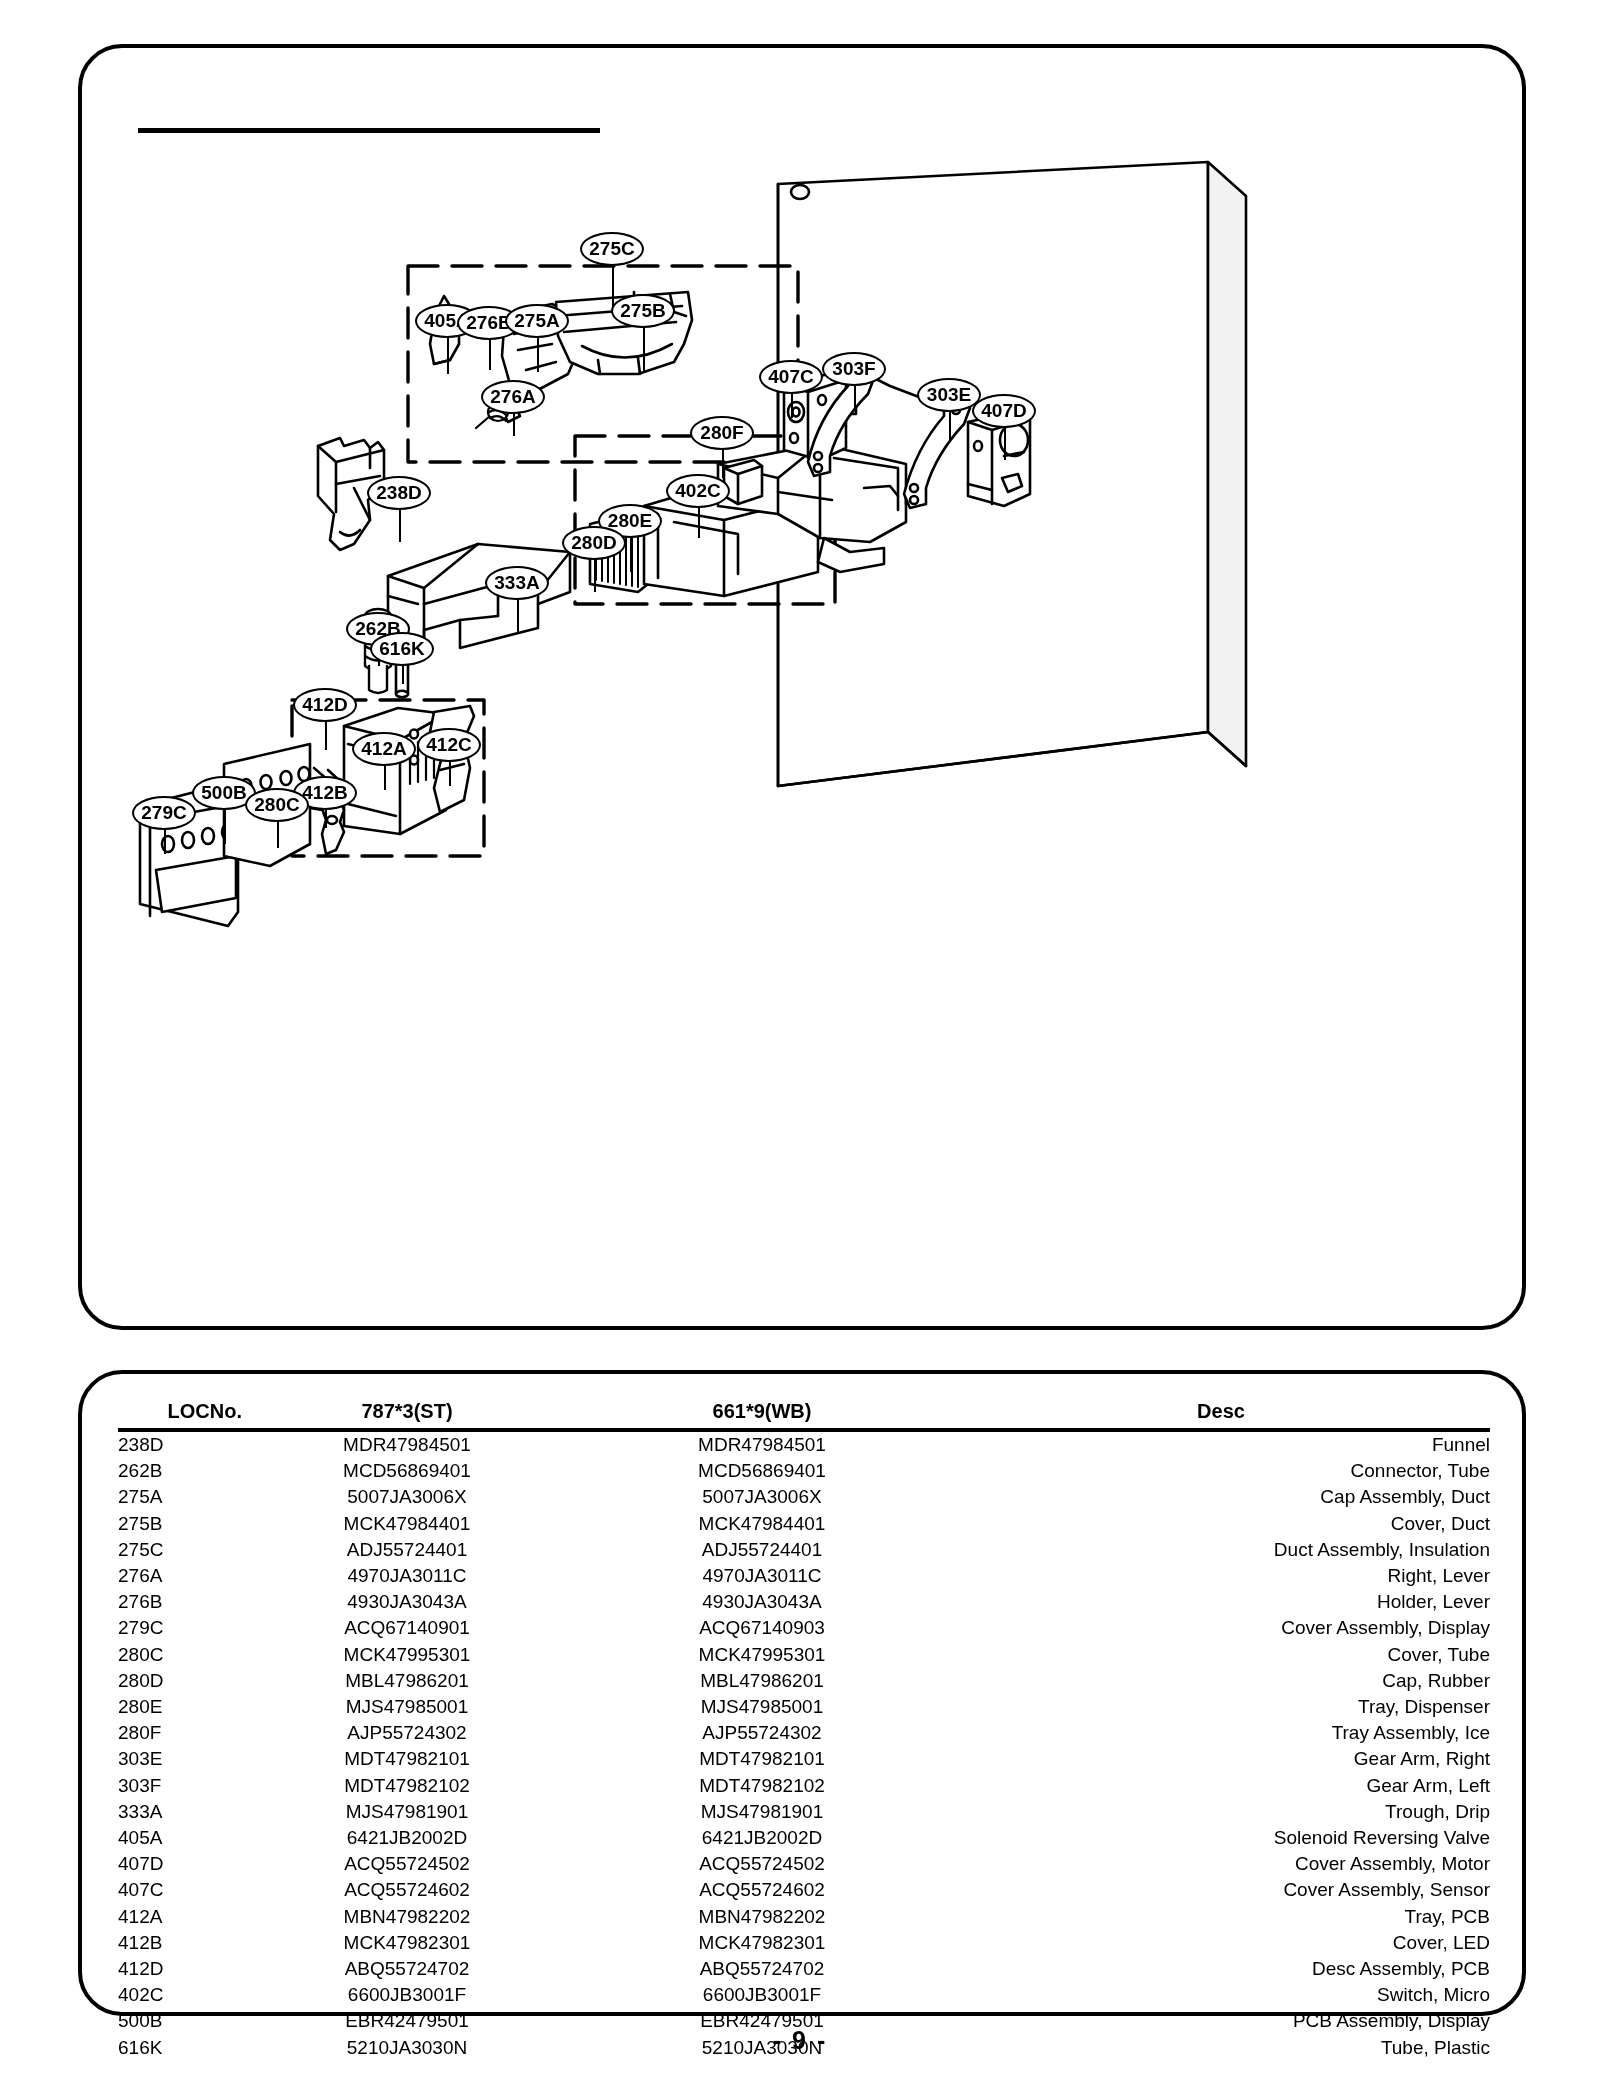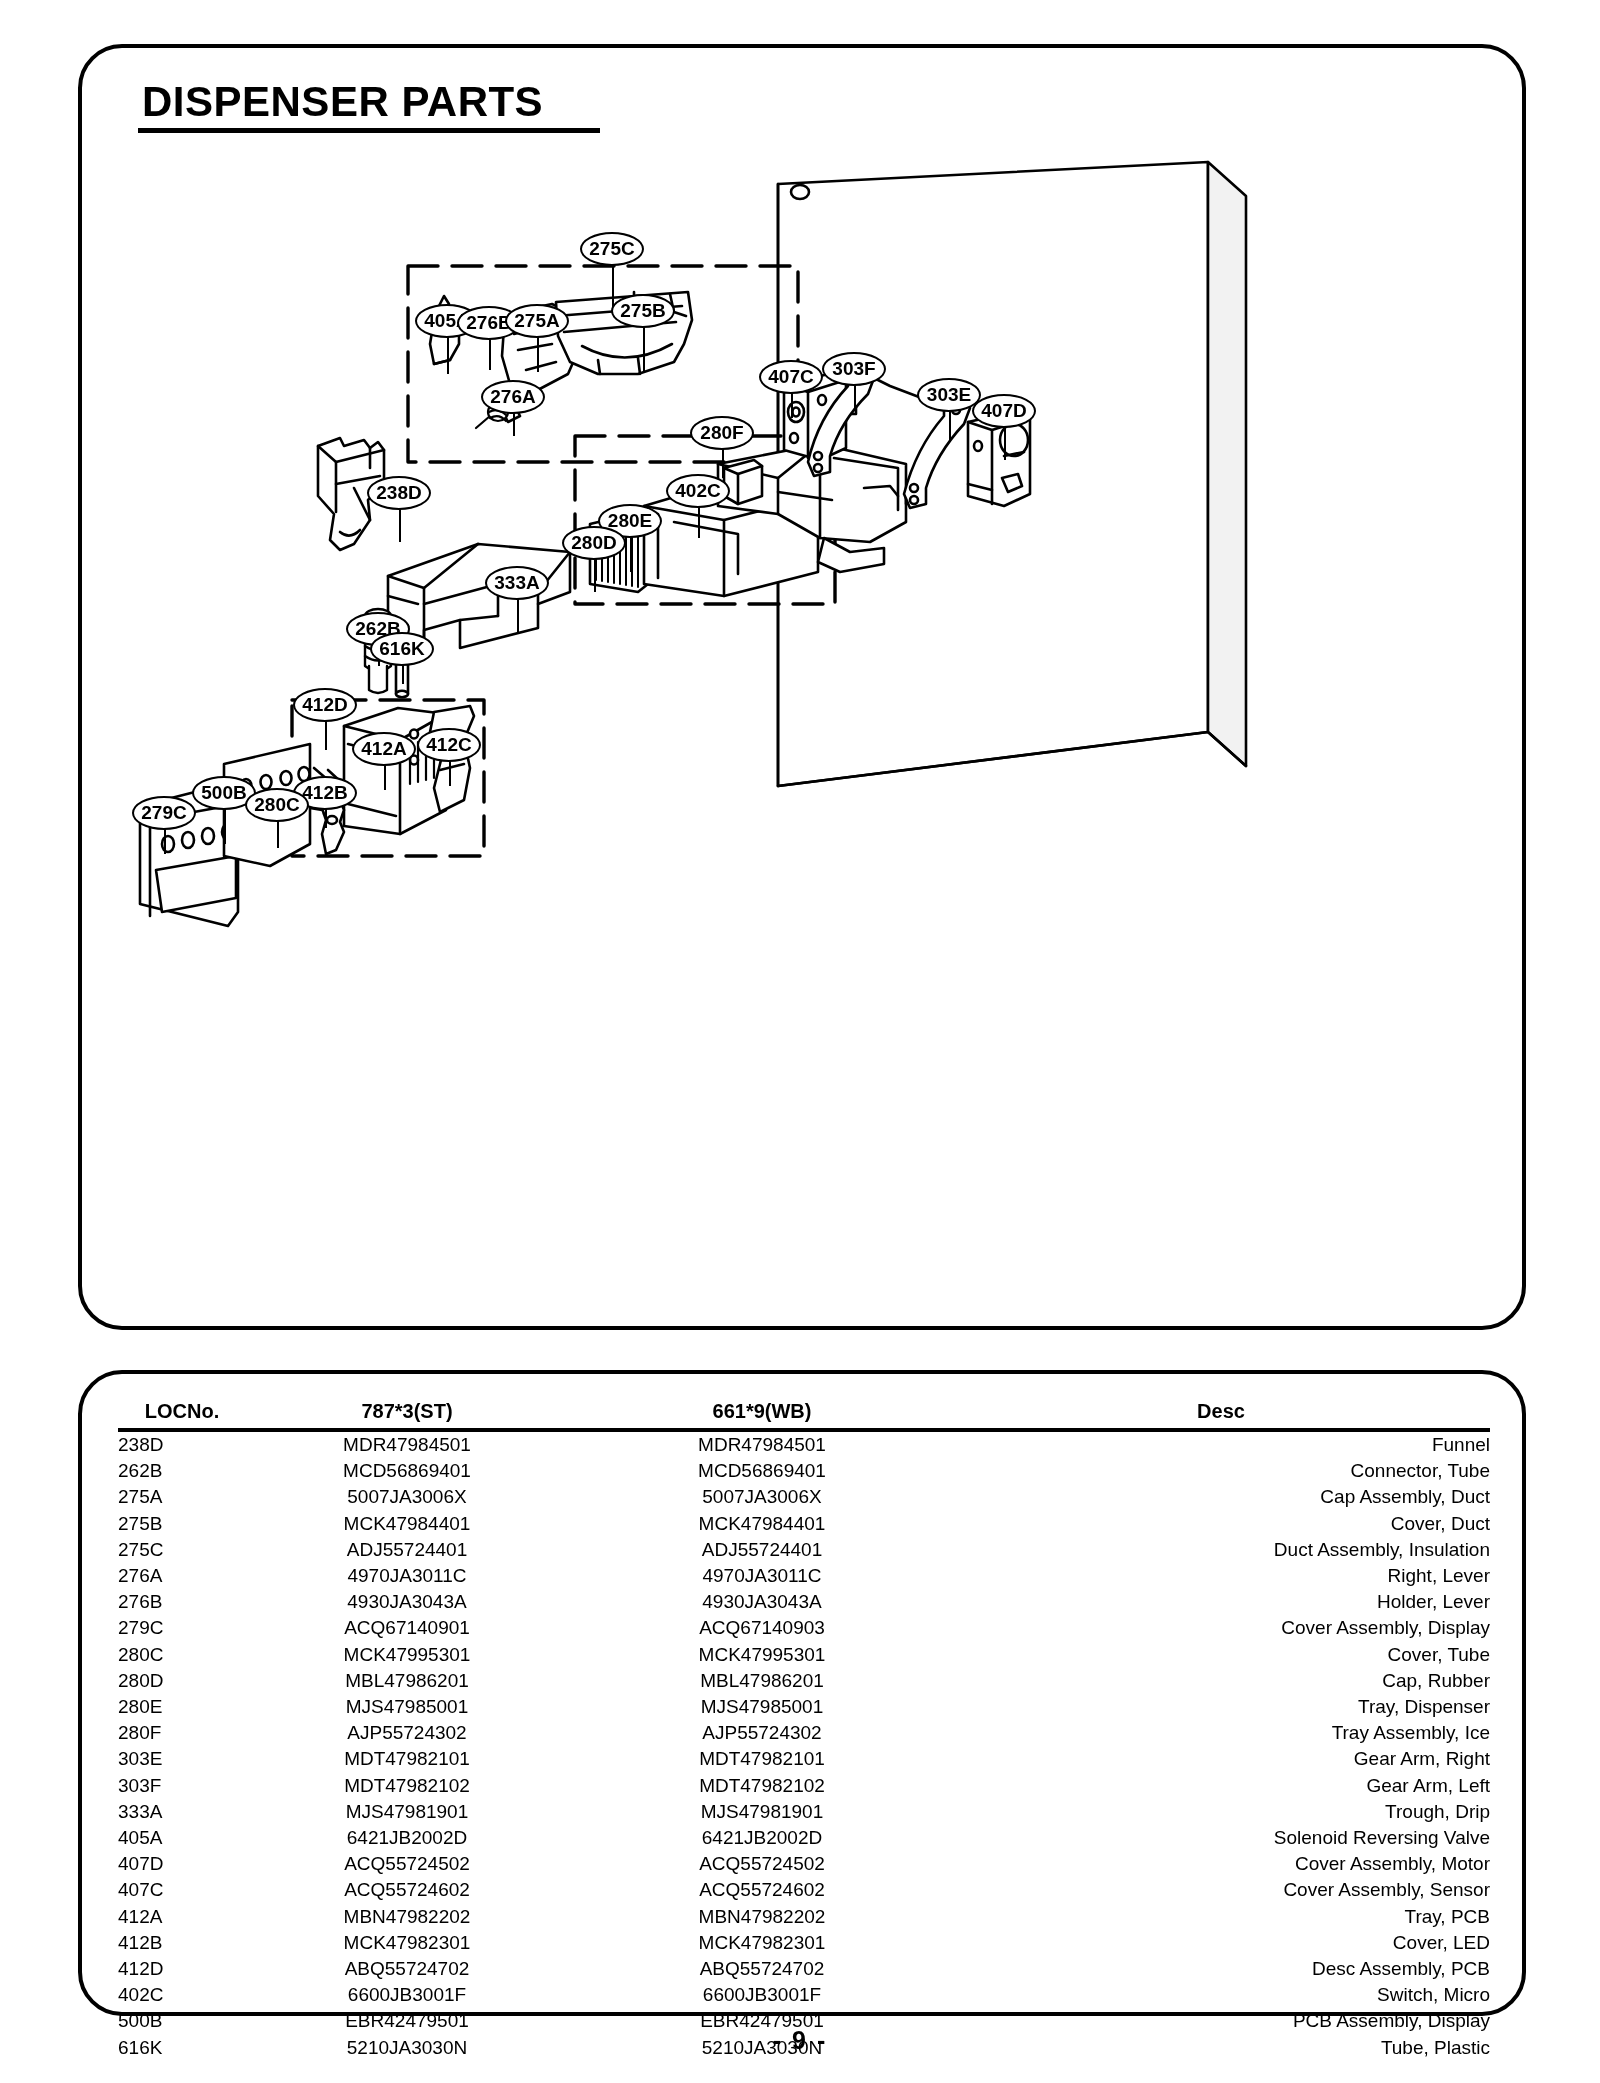--- a/index.html
+++ b/index.html
@@ -113,21 +113,21 @@
     width: 100%;
     font-size: 19px;
     font-family: "Liberation Sans", sans-serif;
   }
   table.parts thead th {
     font-weight: bold;
     font-size: 20px;
     padding: 2px 0 5px 0;
     text-align: center;
   }
-  table.parts thead th.h-loc { text-align: center; width: 120px; padding-left: 4px;}
+  table.parts thead th.h-loc { text-align: right; width: 120px; padding-left: 4px;}
   table.parts thead th.h-st  { width: 330px; }
   table.parts thead th.h-wb  { width: 380px; }
   table.parts thead th.h-desc{ text-align: center; }
   thead tr.headrow { border-bottom: 4px solid #000; }
 
   table.parts tbody td {
     padding: 1px 0;
     line-height: 24.2px;
     font-size: 19px;
     white-space: nowrap;
@@ -149,21 +149,20 @@
     letter-spacing: 2px;
   }
 </style>
 </head>
 <body>
 
 <div class="page">
 
   <div class="frame-top"></div>
 
-  <div class="title">DISPENSER PARTS</div>
   <div class="title-rule"></div>
 
   <div class="diagram">
     <svg width="1448" height="1286" viewBox="0 0 1448 1286" xmlns="http://www.w3.org/2000/svg">
       <g fill="none" stroke="#000" stroke-width="2.6" stroke-linejoin="round" stroke-linecap="round">
 
         <path d="M700 140 L1130 118 L1130 688 L700 742 Z" fill="#ffffff"></path>
         <path d="M1130 118 L1168 152 L1168 722 L1130 688 Z" fill="#f2f2f2"></path>
         <path d="M700 742 L1130 688 L1168 722" fill="none"></path>
 

